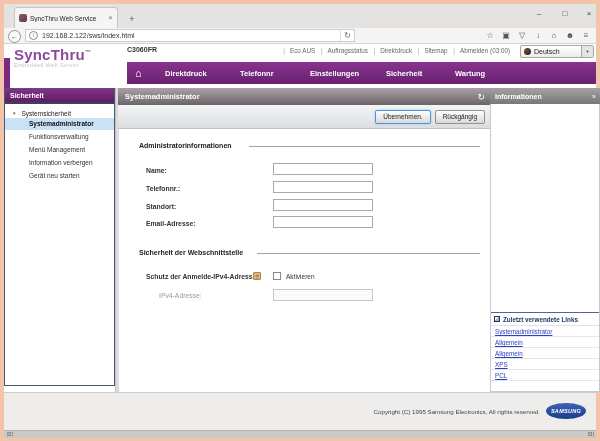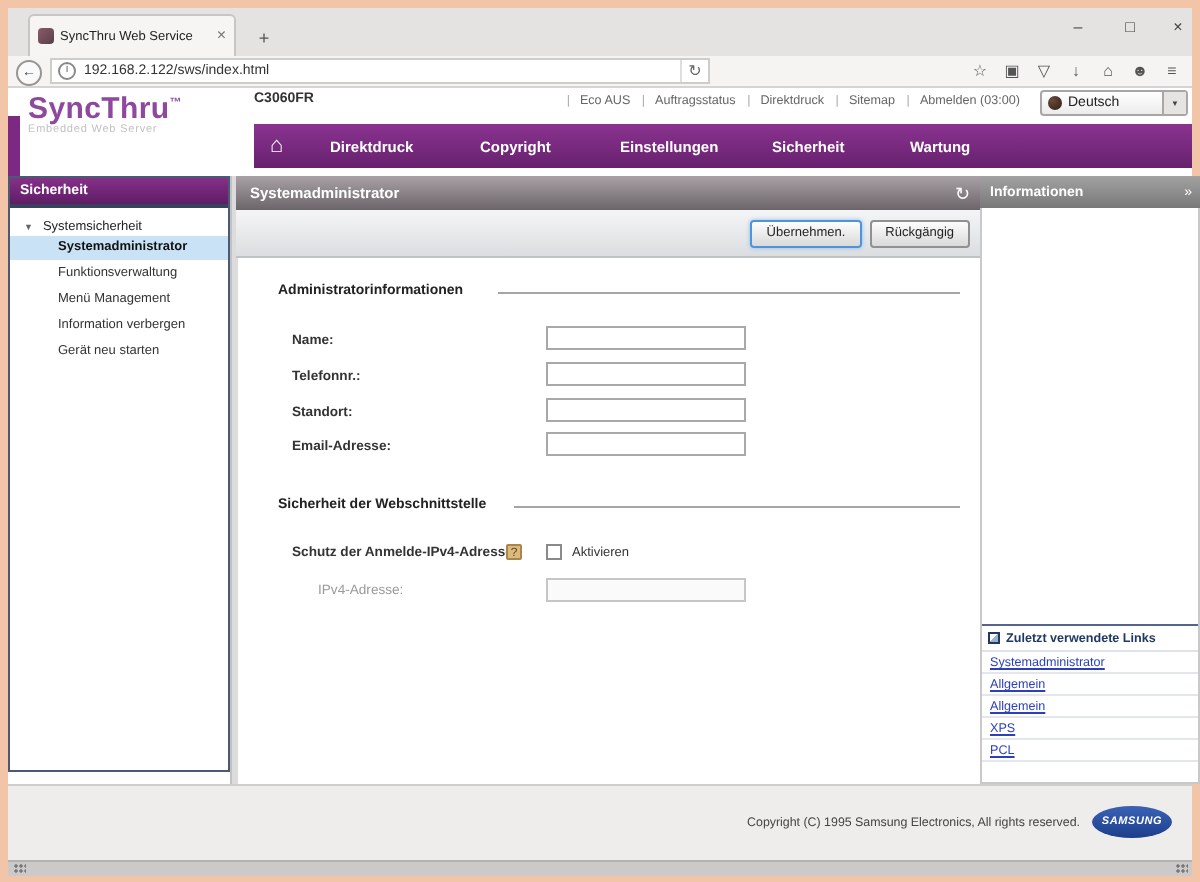--- a/index.html
+++ b/index.html
@@ -155,21 +155,21 @@
     </div>
     <div class="abs langbox">
       <span class="globe"></span>
       <span class="lang-label">Deutsch</span>
       <span class="lang-arrow">▼</span>
     </div>
 
     <div class="abs mainnav">
       <span class="abs nav-home">⌂</span>
       <span class="abs nav-item" style="left:38px;">Direktdruck</span>
-      <span class="abs nav-item" style="left:113px;">Copyright</span>
+      <span class="abs nav-item" style="left:113px;">Telefonnr</span>
       <span class="abs nav-item" style="left:183px;">Einstellungen</span>
       <span class="abs nav-item" style="left:259px;">Sicherheit</span>
       <span class="abs nav-item" style="left:328px;">Wartung</span>
     </div>
 
     <div class="abs sidebar">
       <div class="sb-header">Sicherheit</div>
       <div class="tree-root">
         <span class="tree-arrow">▼</span>
         <span>Systemsicherheit</span>

